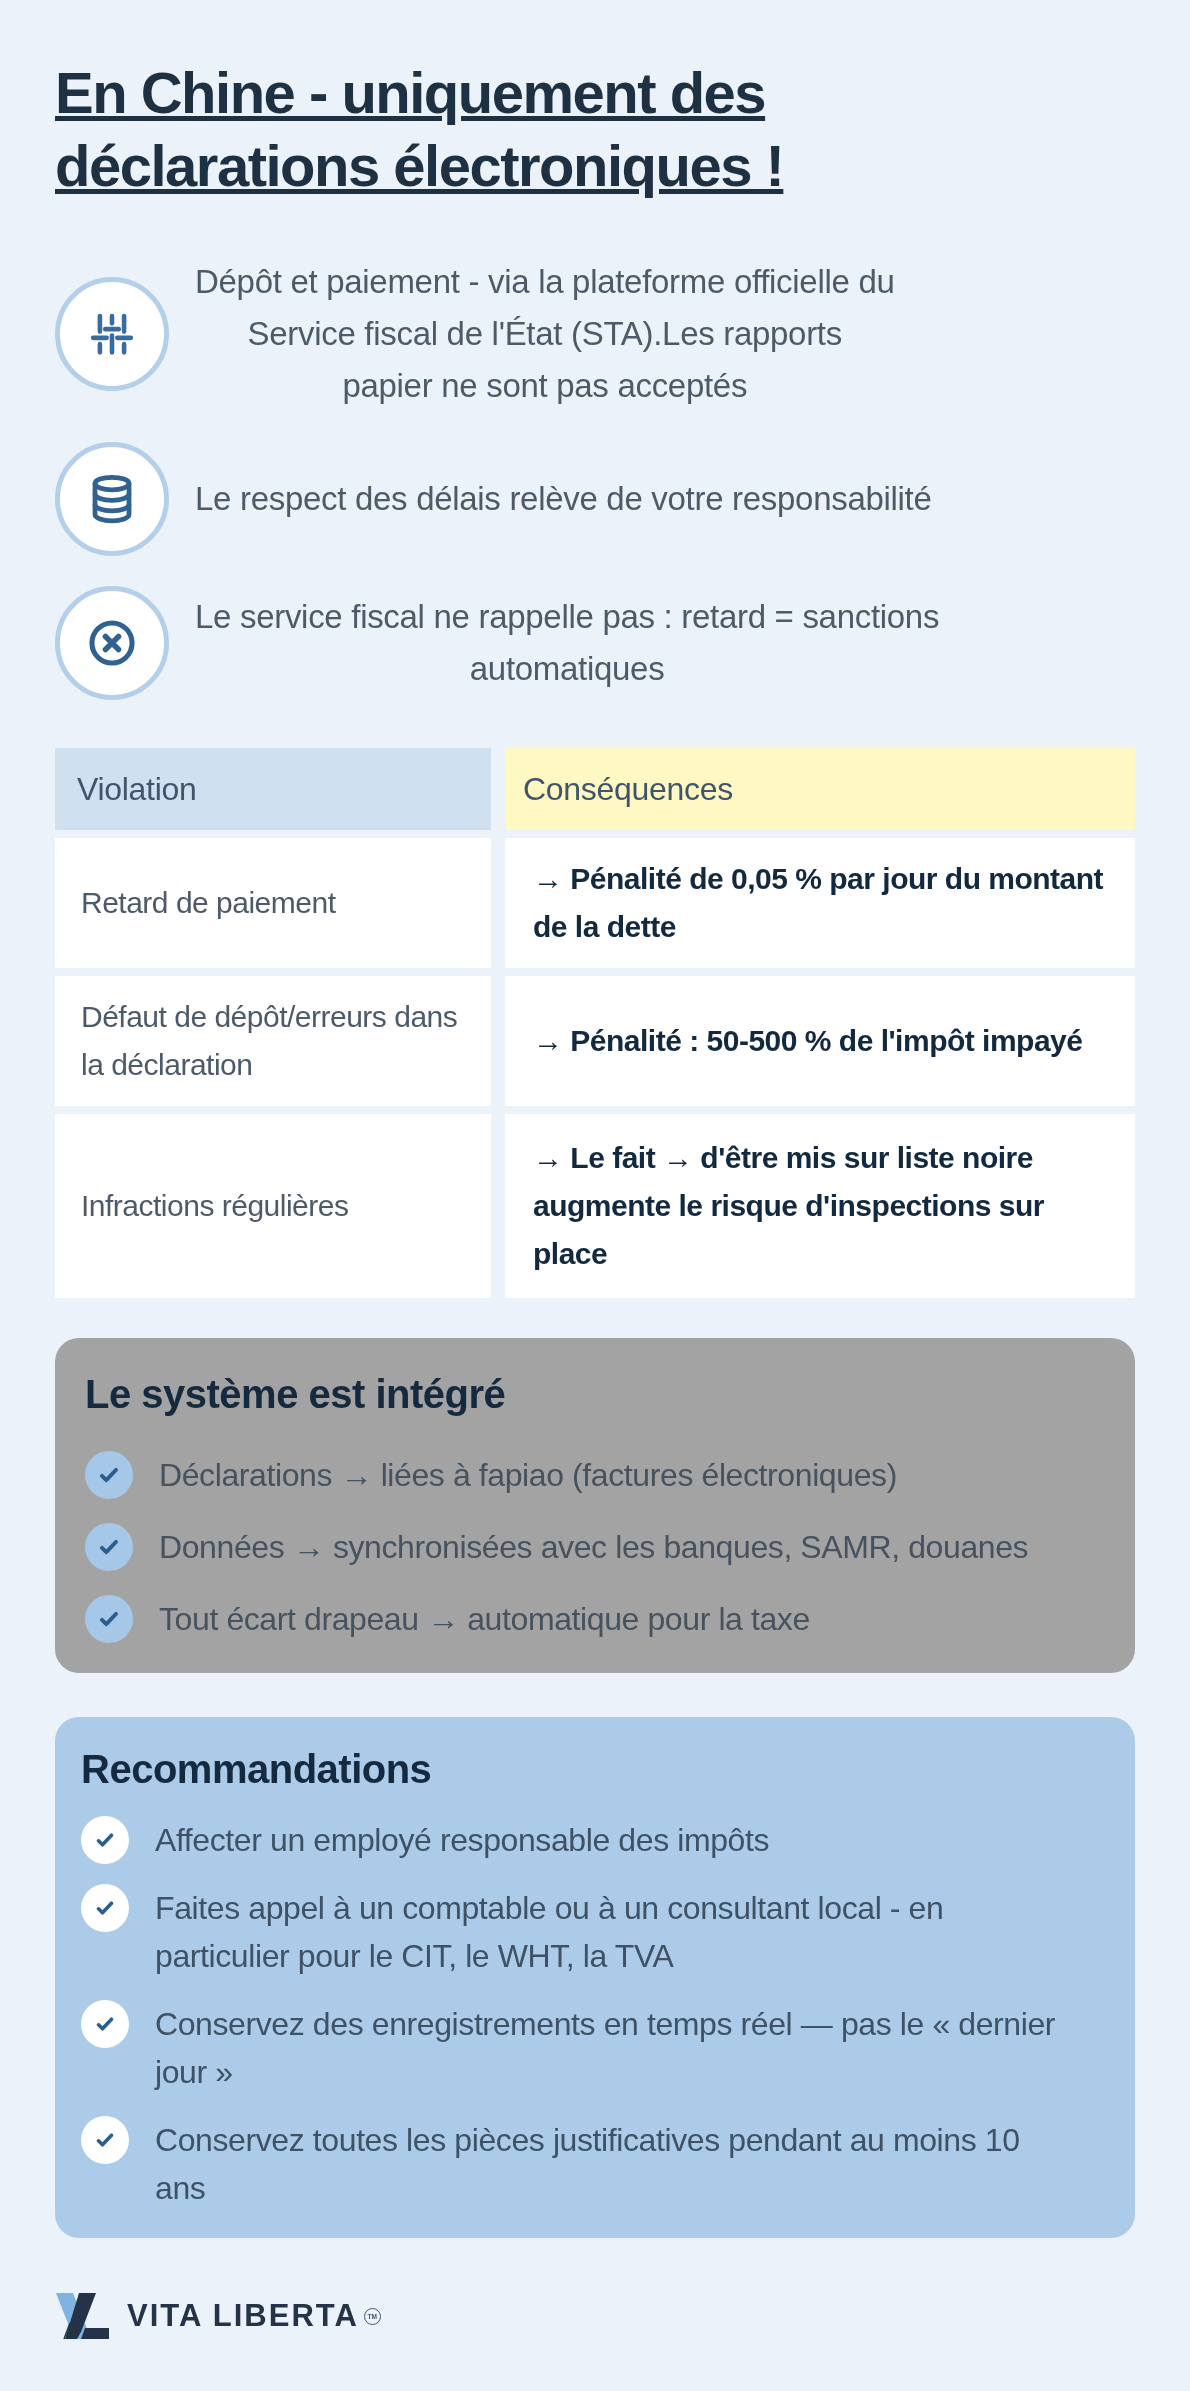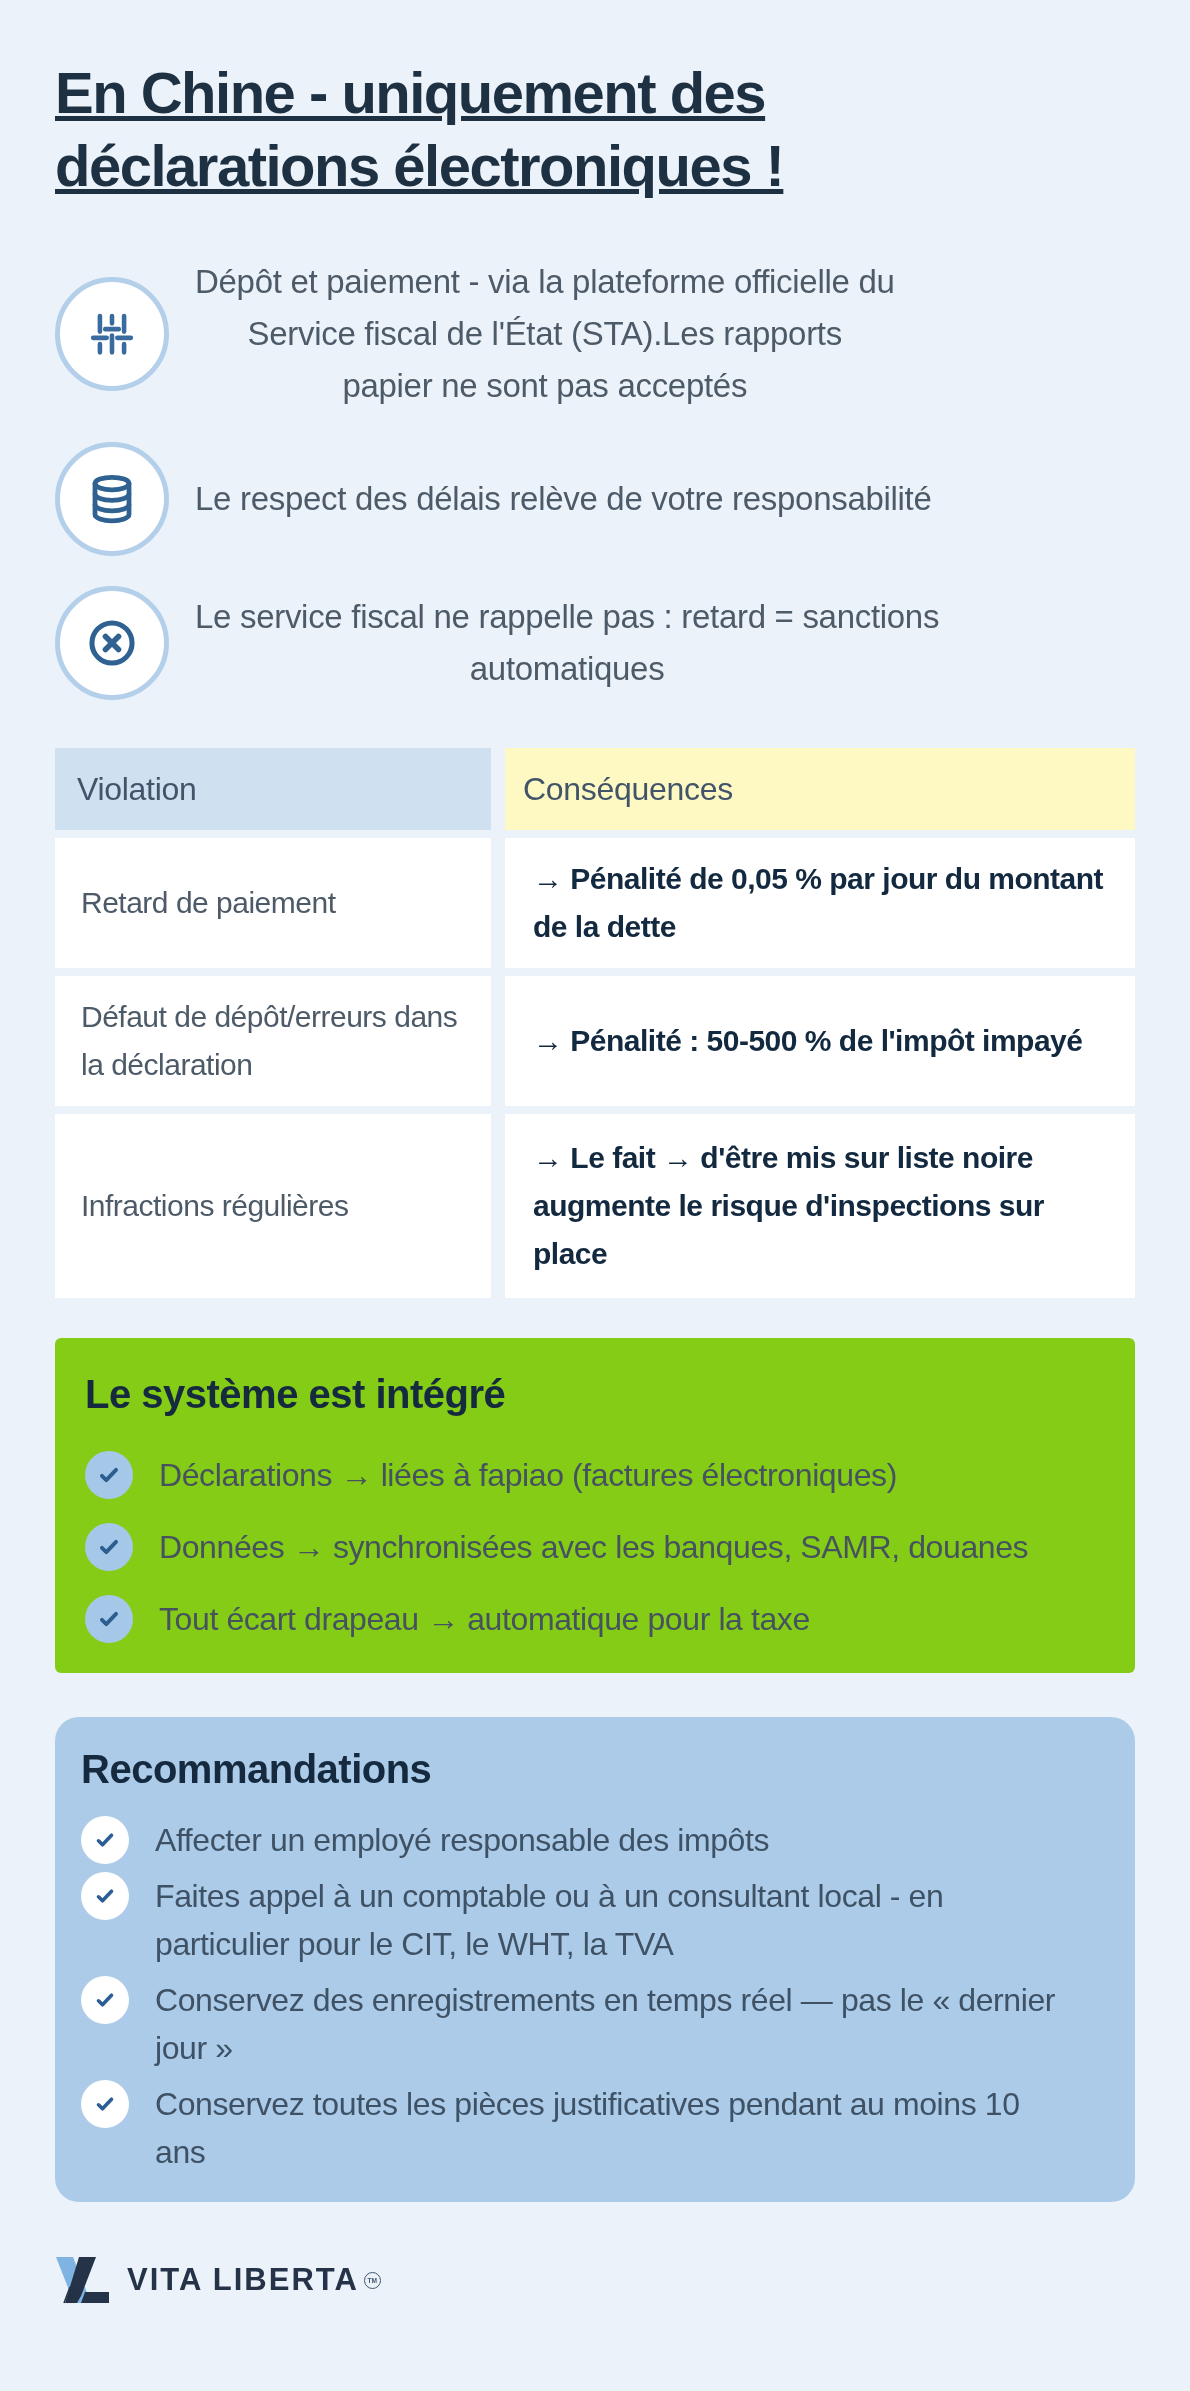--- a/index.html
+++ b/index.html
@@ -28,28 +28,28 @@
   .vtable { margin-top:48px; display:grid; grid-template-columns:436px 630px; column-gap:14px; row-gap:8px; }
   .th { height:82px; display:flex; align-items:center; font-size:32px; color:#41546a; letter-spacing:-0.3px; }
   .th-light { background:#cfe0f0; padding-left:22px; }
   .th-medium { background:#fef9c3; padding-left:18px; }
   .td { background:#ffffff; display:flex; align-items:center; font-size:30px; line-height:48px; letter-spacing:-0.5px; white-space:pre; }
   .td-vio { padding-left:26px; padding-right:10px; color:#4d5a68; }
   .td-con { padding-left:28px; padding-right:10px; color:#13293f; font-weight:700; }
   .rh-a { min-height:130px; } .rh-b { min-height:130px; } .rh-c { min-height:184px; }
   
   .card { border-radius:24px; }
-  .card-white { margin-top:40px; background:#84cc16; padding:34px 30px 30px;border-radius:6px; }
+  .card-white { margin-top:40px; background:#a3a3a3; padding:34px 30px 30px; }
   .card-blue  { margin-top:44px; background:#abcbe8; padding:30px 26px 26px; }
   .card-title { font-size:40px; font-weight:700; color:#152a3e; letter-spacing:-0.5px; }
   .card-white .card-title { margin-bottom:34px; }
   .card-blue  .card-title { margin-bottom:24px; }
   .check-list { display:flex; flex-direction:column; }
   .card-white .check-list { gap:24px;margin-top:28px; }
-  .card-blue  .check-list { gap:8px; }
+  .card-blue  .check-list { gap:20px; }
   .check-item { display:flex; align-items:flex-start; gap:26px; }
   .check-circle {
     flex:0 0 auto; width:48px; height:48px; border-radius:50%;
     display:flex; align-items:center; justify-content:center;
   }
   .card-white .check-circle { background:#a6c8e8; }
   .card-blue  .check-circle { background:#ffffff; }
   .check-text { font-size:32px; line-height:48px; letter-spacing:-0.4px; white-space:pre; color:#46535f; }
   .card-blue .check-text { color:#3f5265; }
   

